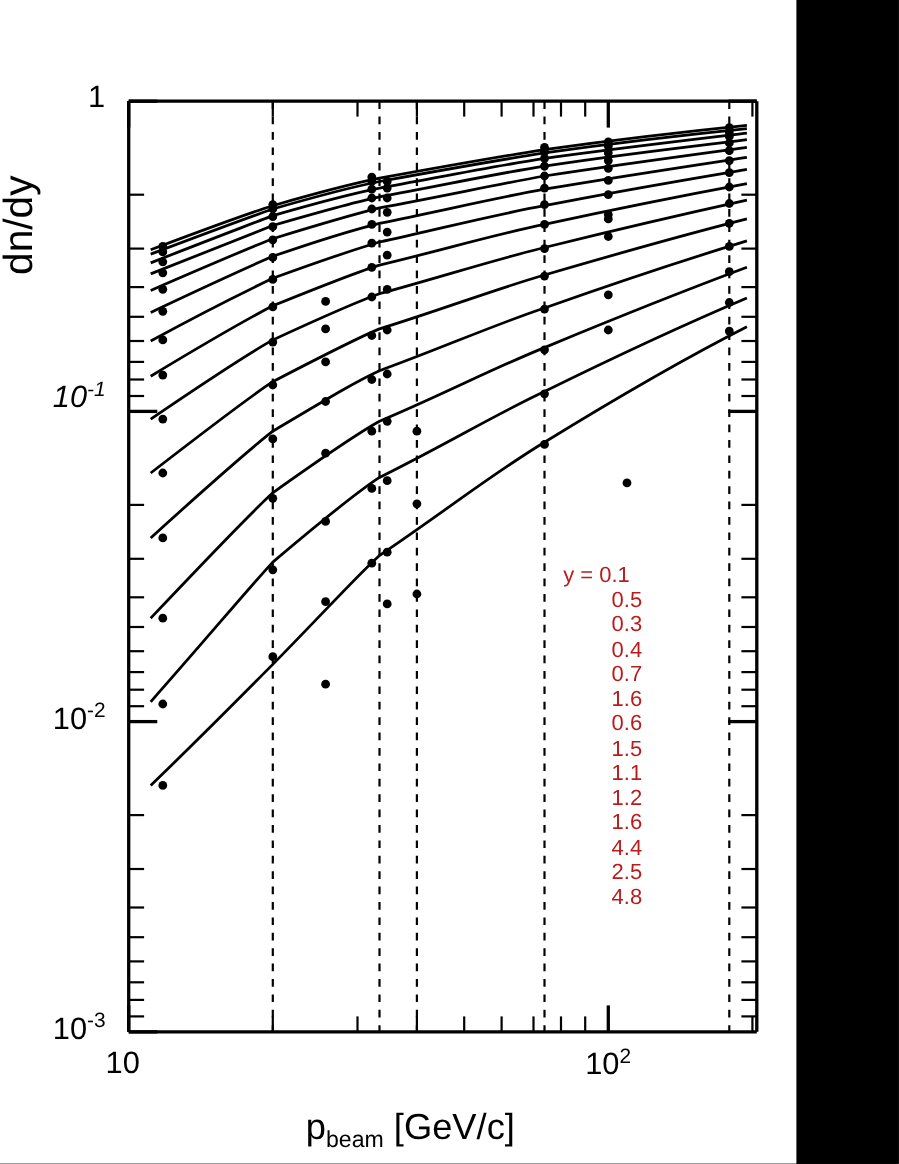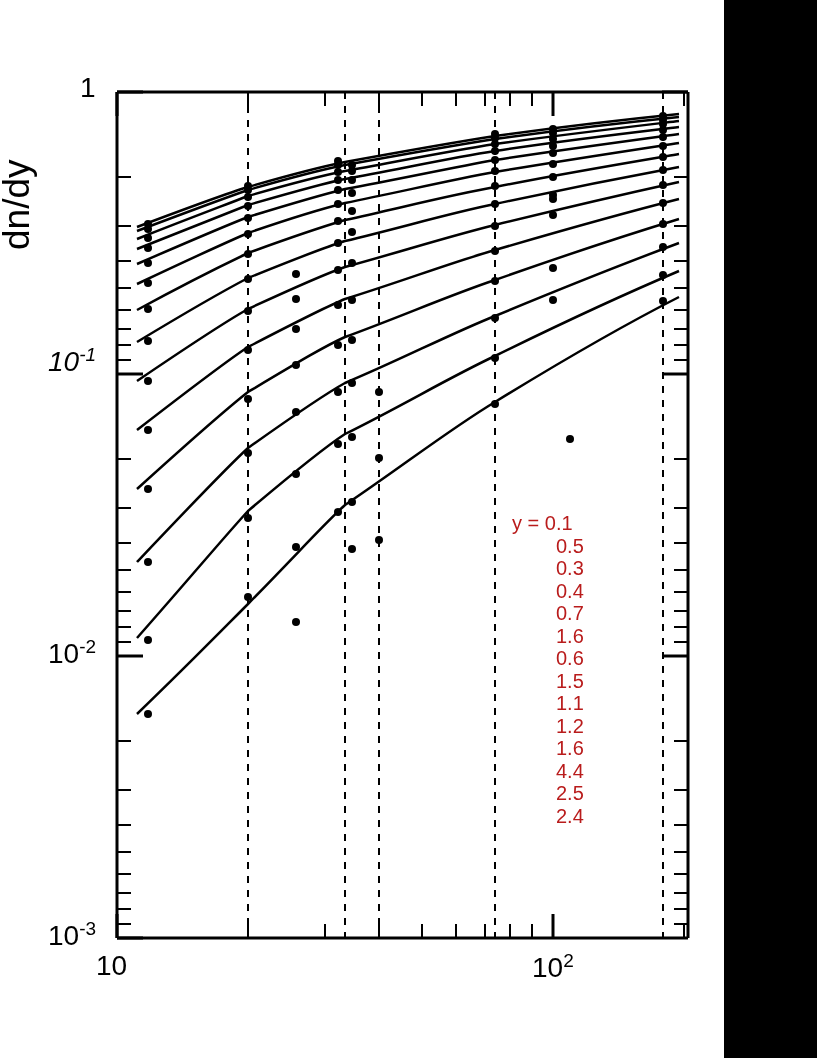--- a/index.html
+++ b/index.html
@@ -277,32 +277,33 @@
     <div class="axlabel" id="ylabel">dn/dy</div>
 
     <div class="tickmajlbl" style="left:80px;top:72px;">1</div>
     <div class="tickmajlbl" style="left:48px;top:344px;font-style:italic;"><span>10</span><span class="sup">-1</span></div>
     <div class="tickmajlbl" style="left:48px;top:636px;"><span>10</span><span class="sup">-2</span></div>
     <div class="tickmajlbl" style="left:48px;top:918px;"><span>10</span><span class="sup">-3</span></div>
 
     <div class="tickmajlbl" style="left:96px;top:950px;">10</div>
     <div class="tickmajlbl" style="left:532px;top:950px;"><span>10</span><span class="sup">2</span></div>
 
+    <div class="axlabel" id="xlabel"><span>p</span><span class="sub">beam</span><span> [GeV/c]</span></div>
 
     <div id="legend">
       <span class="row first">y = 0.1</span>
       <span class="row">0.5</span>
       <span class="row">0.3</span>
       <span class="row">0.4</span>
       <span class="row">0.7</span>
       <span class="row">1.6</span>
       <span class="row">0.6</span>
       <span class="row">1.5</span>
       <span class="row">1.1</span>
       <span class="row">1.2</span>
       <span class="row">1.6</span>
       <span class="row">4.4</span>
       <span class="row">2.5</span>
-      <span class="row">2.4</span>
+      <span class="row">4.8</span>
     </div>
 
   </div>
 </div>
 
 </body></html>

